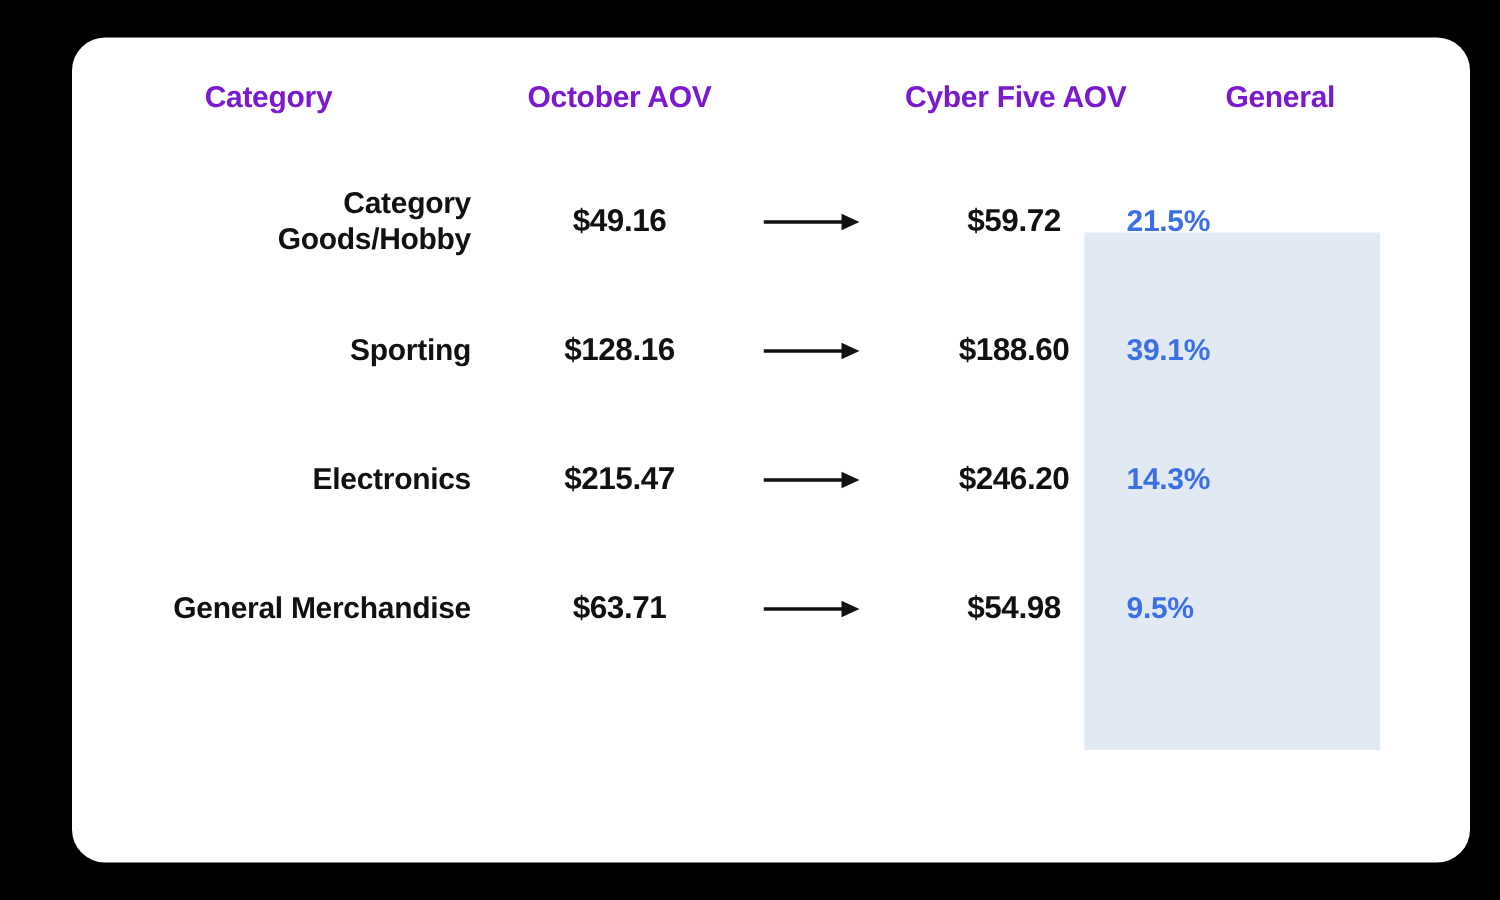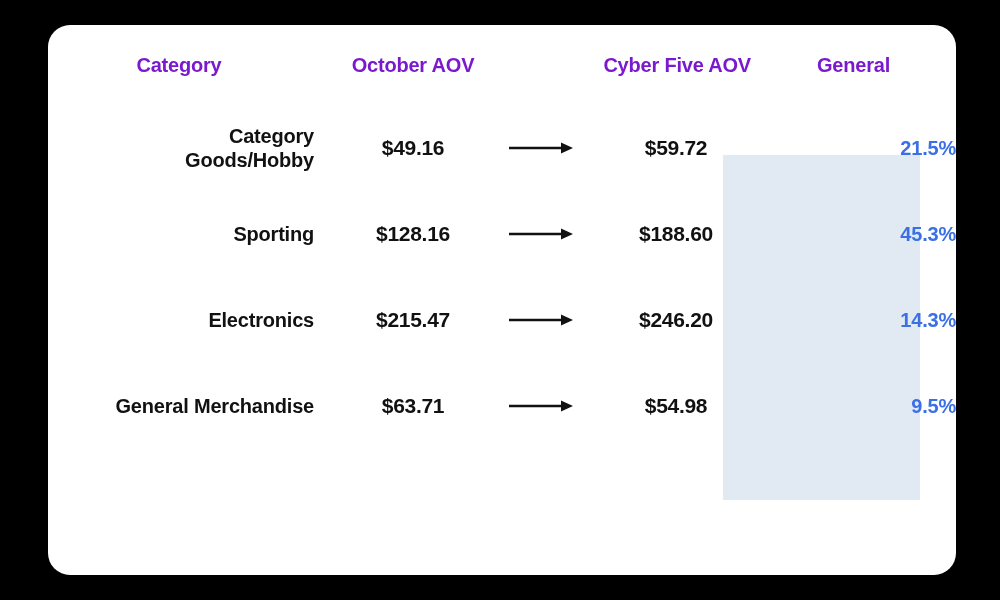--- a/index.html
+++ b/index.html
@@ -26,20 +26,21 @@
   .card {
     position: absolute;
     left: 48px;
     top: 25px;
     width: 908px;
     height: 550px;
     background: #ffffff;
     border-radius: 22px;
     box-shadow: 0 6px 22px rgba(0,0,0,0.55);
     overflow: hidden;
+    padding-left: 24px;
   }
 
   
   .growth-band {
     position: absolute;
     left: 675px;   
     top: 130px;    
     width: 197px;  
     height: 345px; 
     background: #e1e9f3;
@@ -92,21 +93,21 @@
   }
   td.c-oct, td.c-cyber {
     text-align: center;
     font-size: 21px;
     font-weight: bold;
     letter-spacing: -0.3px;
   }
   td.c-cyber { padding-left: 8px; }
   td.c-arrow { text-align: center; }
   td.c-growth {
-    text-align: right;
+    text-align: left;
     font-size: 20px;
     font-weight: bold;
     color: #3b6fe5;
     letter-spacing: -0.2px;
   }
 
   .arrow-svg { display: block; margin: 0 auto; }
 </style>
 </head>
 <body>
@@ -156,21 +157,21 @@
             <span>Sporting</span>
           </td>
           <td class="c-oct">$128.16</td>
           <td class="c-arrow">
             <svg class="arrow-svg" width="64" height="14" viewBox="0 0 64 14">
               <line x1="0" y1="7" x2="54" y2="7" stroke="#111111" stroke-width="2.4"></line>
               <polygon points="52,1.5 64,7 52,12.5" fill="#111111"></polygon>
             </svg>
           </td>
           <td class="c-cyber">$188.60</td>
-          <td class="c-growth">45.3%</td>
+          <td class="c-growth">39.1%</td>
         </tr>
 
         <tr>
           <td class="c-category">
             <span>Electronics</span>
           </td>
           <td class="c-oct">$215.47</td>
           <td class="c-arrow">
             <svg class="arrow-svg" width="64" height="14" viewBox="0 0 64 14">
               <line x1="0" y1="7" x2="54" y2="7" stroke="#111111" stroke-width="2.4"></line>

